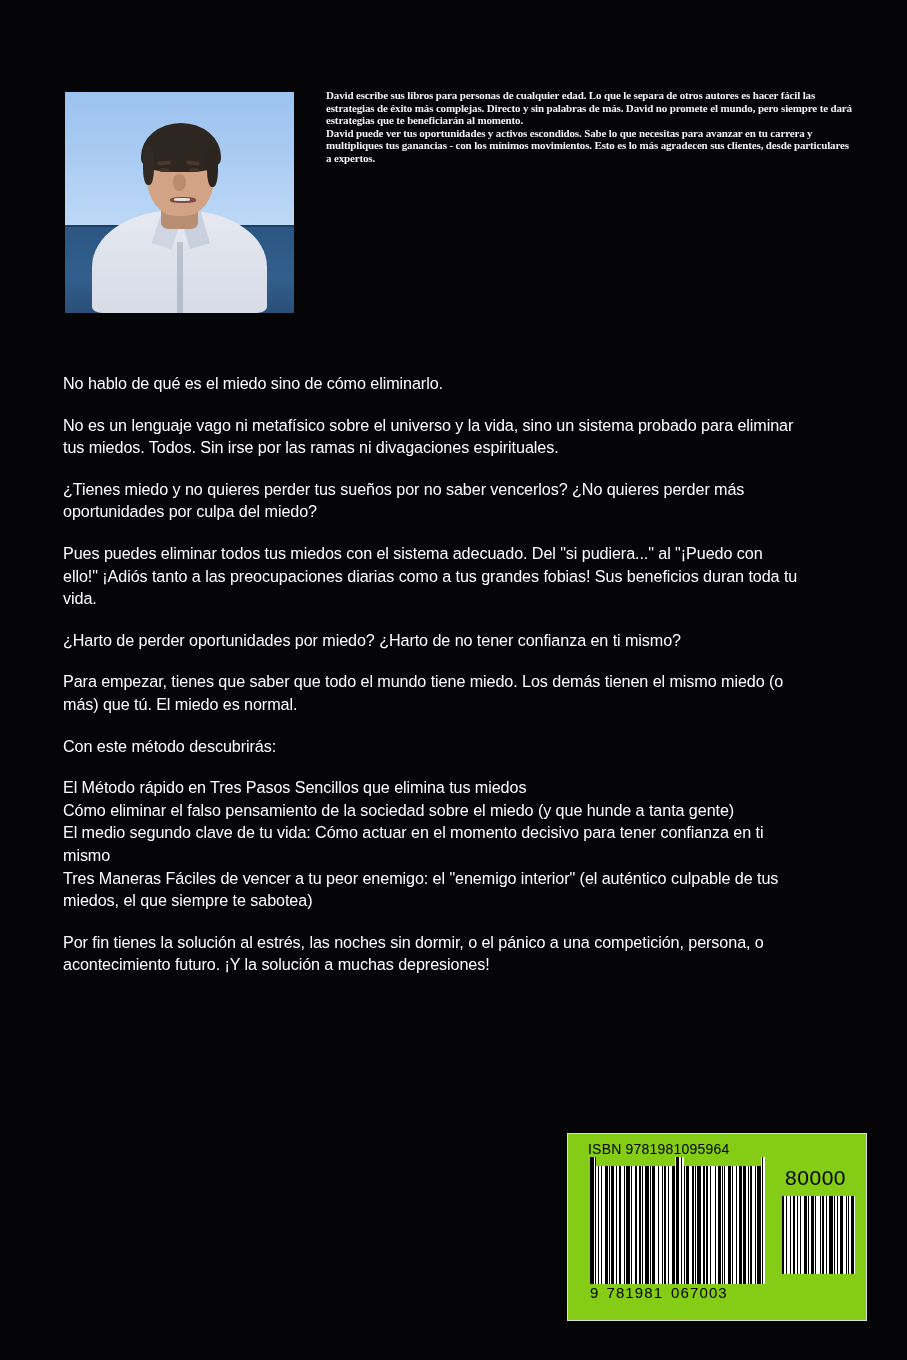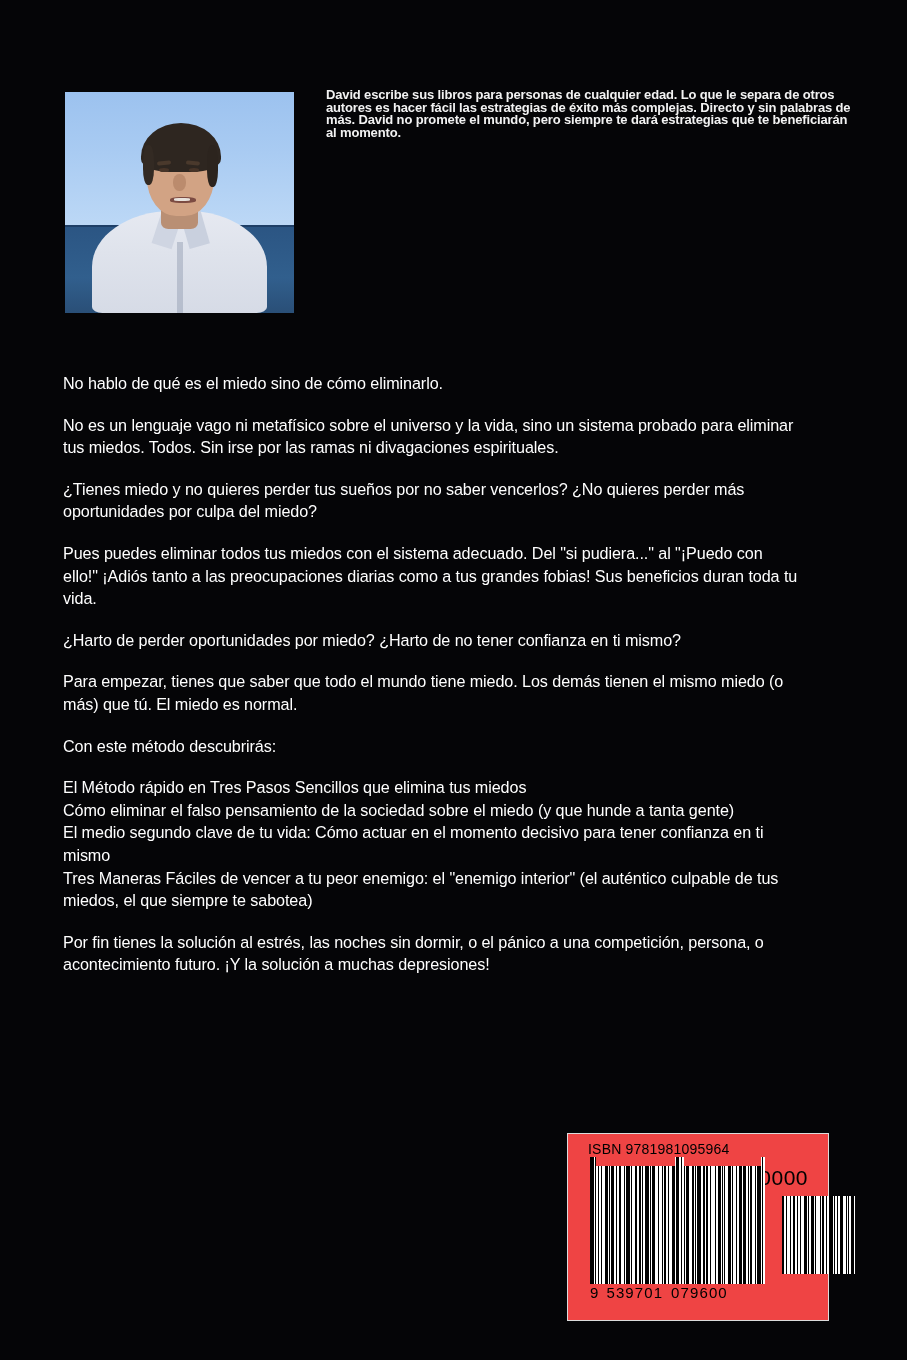--- a/index.html
+++ b/index.html
@@ -178,22 +178,22 @@
     border-radius: 30%;
   }
 
   
   #author-bio {
     position: absolute;
     left: 326px;
     top: 89px;
     width: 528px;
     color: #f2f2f2;
-    font-family: Liberation Sans, sans-serif;
-    font-size: 13px;
+    font-family: Liberation Serif, serif;
+    font-size: 11px;
     font-weight: bold;
     line-height: 12.6px;
     letter-spacing: -0.15px;
   }
   #author-bio p {
     margin: 0;
   }
 
   
   #description {
@@ -220,23 +220,23 @@
   }
   #description .bullets div {
     margin: 0;
   }
 
   
   #barcode-block {
     position: absolute;
     left: 568px;
     top: 1134px;
-    width: 260px;
+    width: 298px;
     height: 186px;
-    background: #ef4444;
+    background: #84cc16;
     box-shadow: 0 0 0 1px #dcdcdc;
   }
   #isbn-text {
     position: absolute;
     left: 20px;
     top: 7px;
     font-family: "Liberation Sans", sans-serif;
     font-size: 14px;
     color: #000000;
     letter-spacing: 0.2px;
@@ -311,20 +311,21 @@
     <div class="brow-r"></div>
     <div class="eye-l"></div>
     <div class="eye-r"></div>
     <div class="nose"></div>
     <div class="mouth"></div>
     <div class="teeth"></div>
   </div>
 
   <div id="author-bio">
     <p>David escribe sus libros para personas de cualquier edad. Lo que le separa de otros autores es hacer fácil las estrategias de éxito más complejas. Directo y sin palabras de más. David no promete el mundo, pero siempre te dará estrategias que te beneficiarán al momento.</p>
+    <p>David puede ver tus oportunidades y activos escondidos. Sabe lo que necesitas para avanzar en tu carrera y multipliques tus ganancias - con los mínimos movimientos. Esto es lo más agradecen sus clientes, desde particulares a expertos.</p>
   </div>
 
   <div id="description">
     <p class="para">No hablo de qué es el miedo sino de cómo eliminarlo.</p>
     <p class="para">No es un lenguaje vago ni metafísico sobre el universo y la vida, sino un sistema probado para eliminar tus miedos. Todos. Sin irse por las ramas ni divagaciones espirituales.</p>
     <p class="para">¿Tienes miedo y no quieres perder tus sueños por no saber vencerlos? ¿No quieres perder más oportunidades por culpa del miedo?</p>
     <p class="para">Pues puedes eliminar todos tus miedos con el sistema adecuado. Del "si pudiera..." al "¡Puedo con ello!" ¡Adiós tanto a las preocupaciones diarias como a tus grandes fobias! Sus beneficios duran toda tu vida.</p>
     <p class="para">¿Harto de perder oportunidades por miedo? ¿Harto de no tener confianza en ti mismo?</p>
     <p class="para">Para empezar, tienes que saber que todo el mundo tiene miedo. Los demás tienen el mismo miedo (o más) que tú. El miedo es normal.</p>
     <p class="para">Con este método descubrirás:</p>
@@ -472,17 +473,17 @@
         <span style="width: 3.54px;"></span>
         <span style="width: 2.36px; background: rgb(255, 255, 255);"></span>
         <span style="width: 1.18px;"></span>
         <span style="width: 1.18px; background: rgb(255, 255, 255);"></span>
         <span style="width: 1.18px;"></span>
         <span style="width: 2.36px; background: rgb(255, 255, 255);"></span>
         <span style="width: 2.36px;"></span>
         <span style="width: 1.18px; background: rgb(255, 255, 255);"></span>
       </div>
     <div id="ean-digits">
-      <span class="lead">9</span><span class="grp">539701</span><span>079600</span>
+      <span class="lead">9</span><span class="grp">781981</span><span>067003</span>
     </div>
   </div>
 
 </div>
 
 </body></html>

